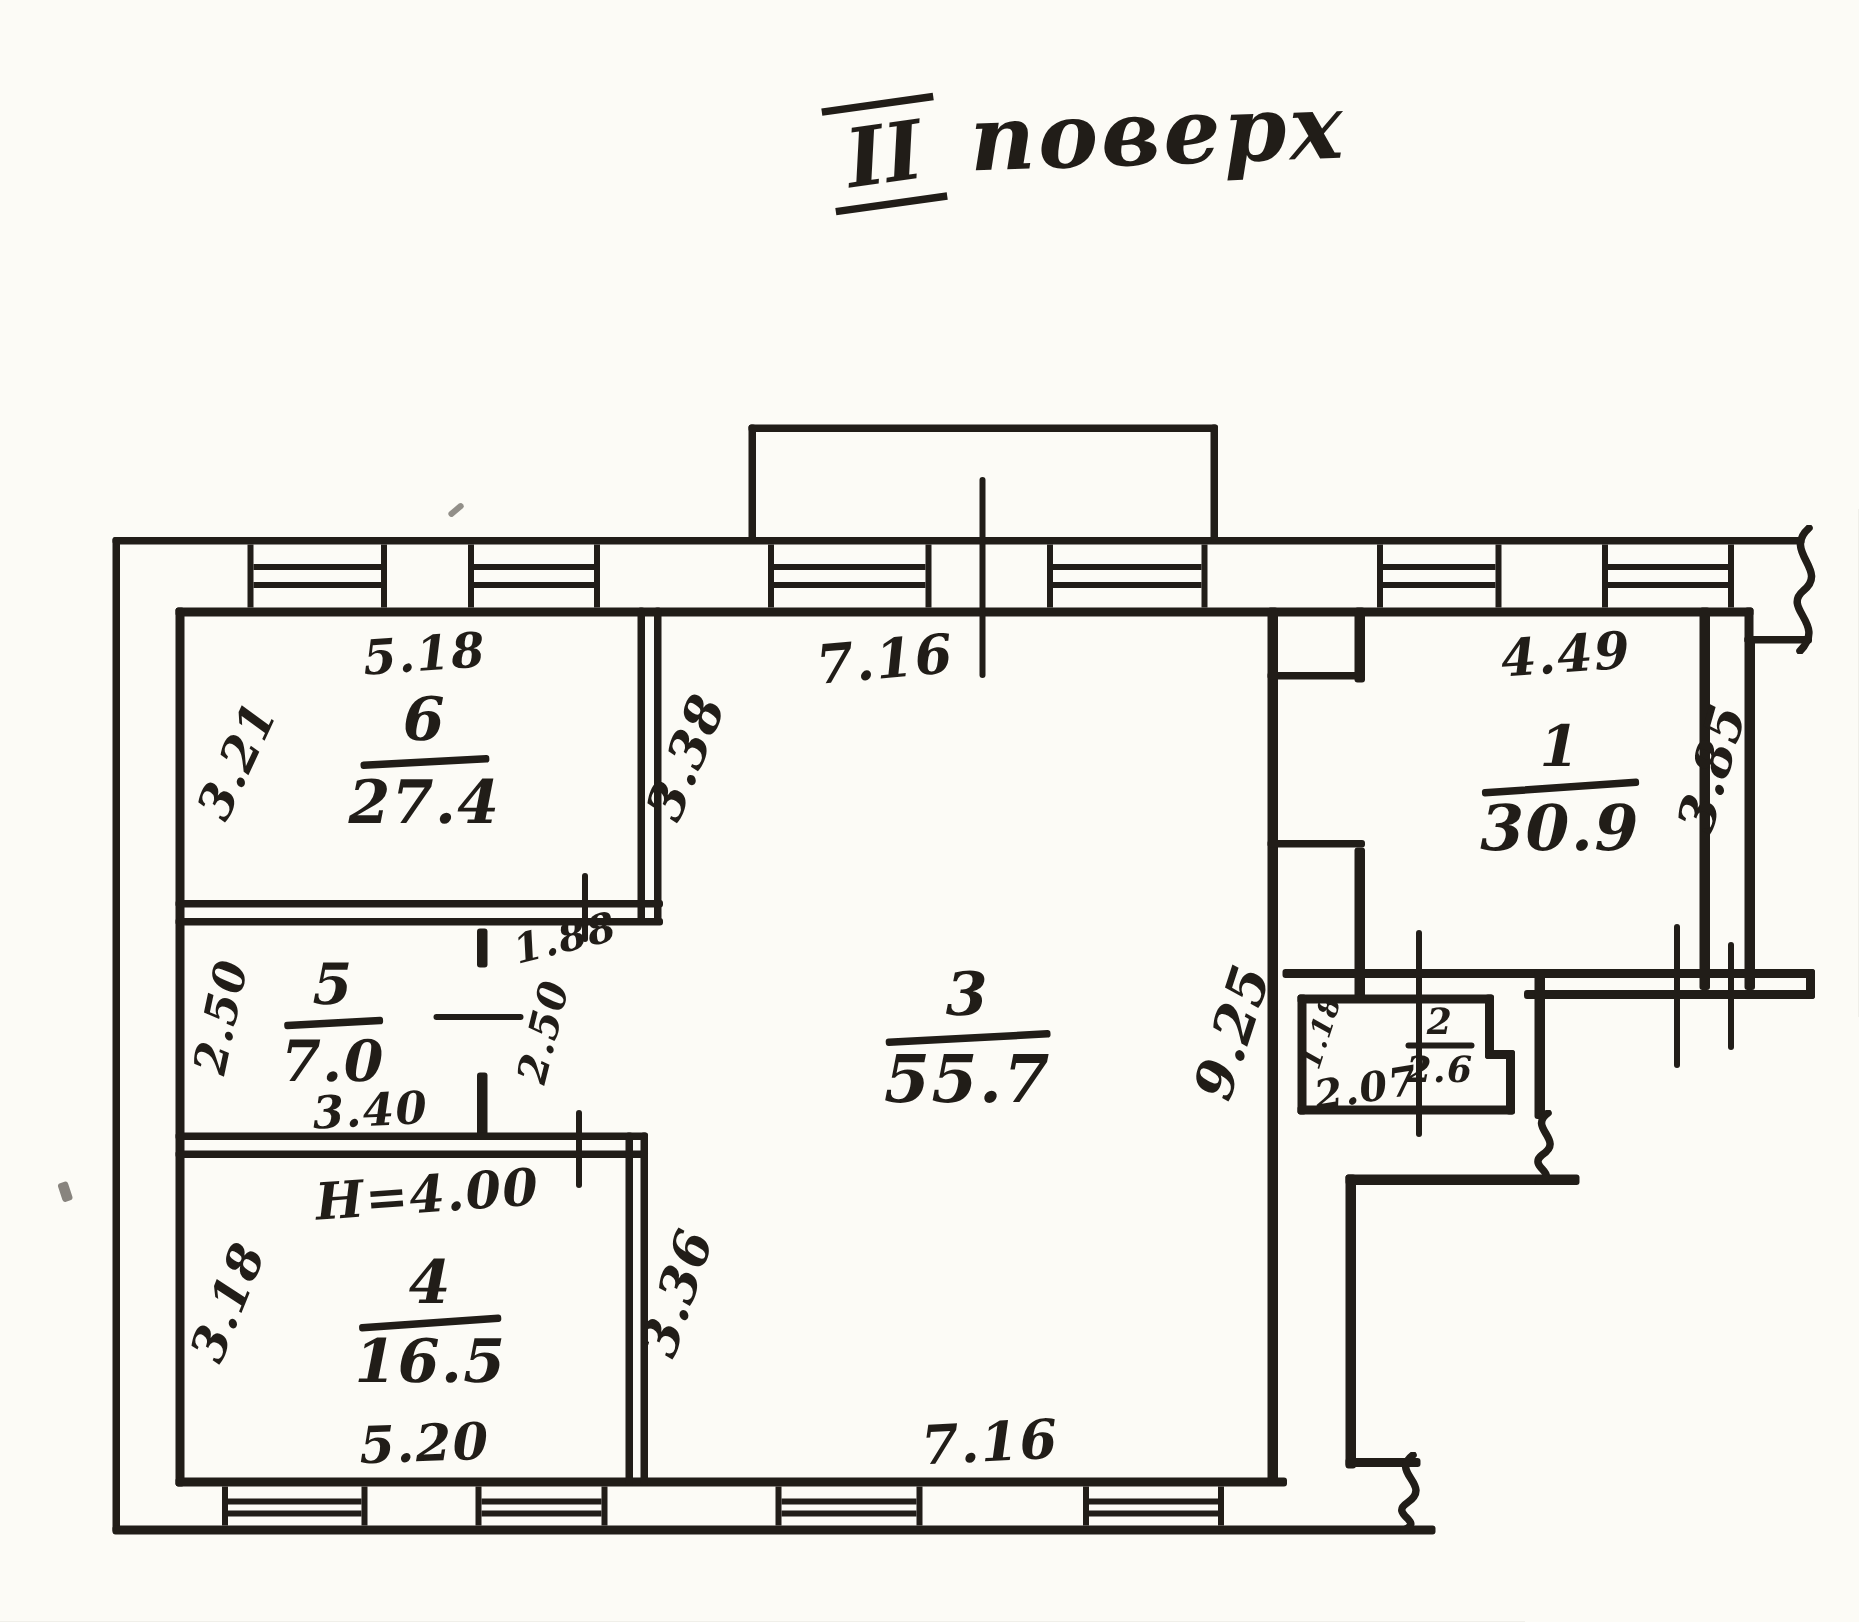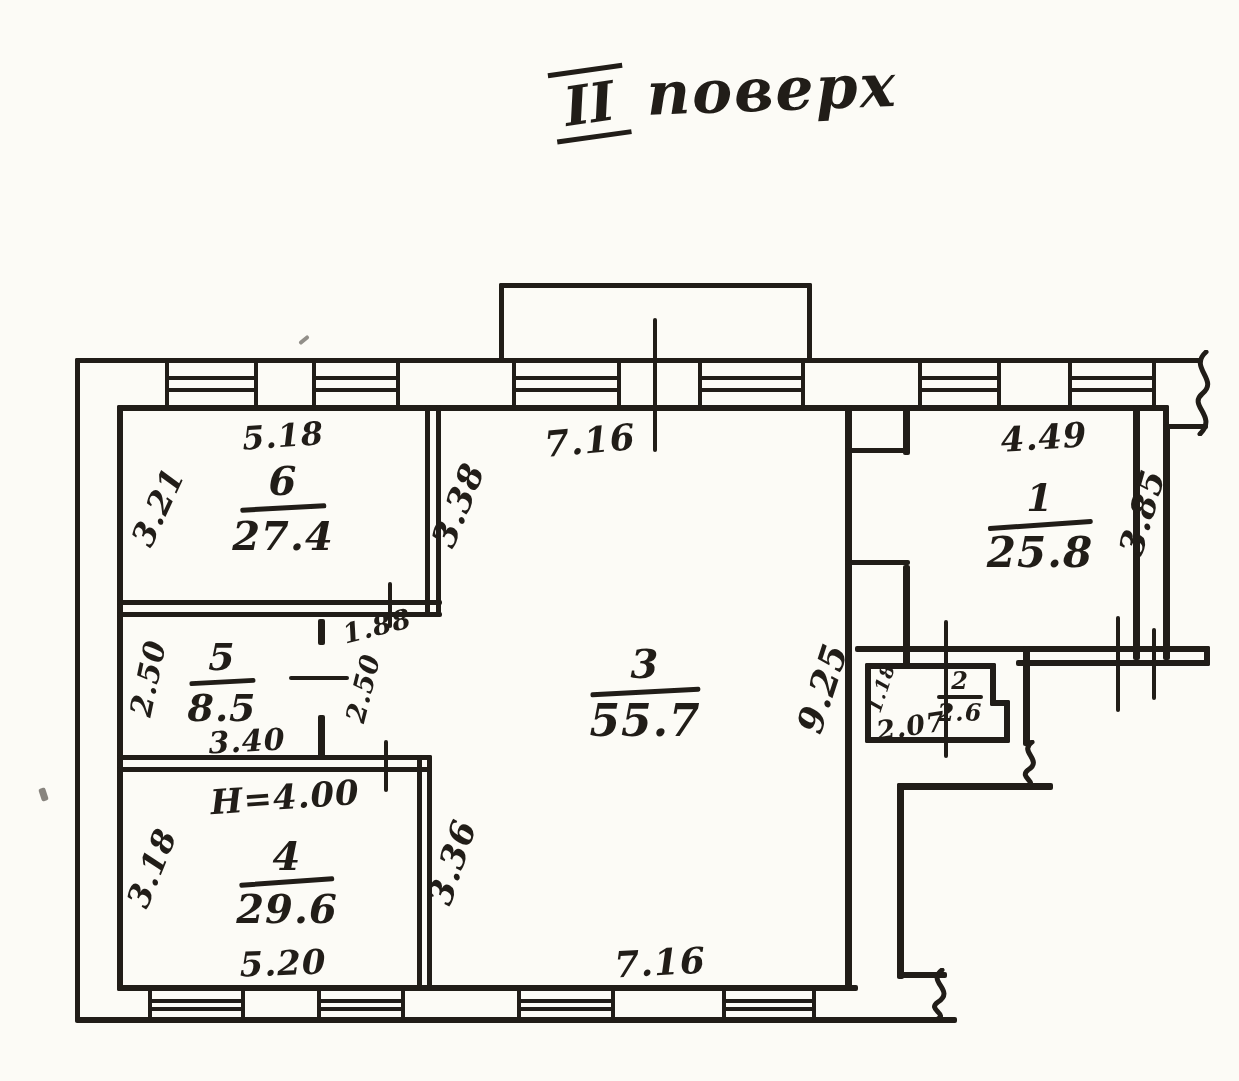--- a/index.html
+++ b/index.html
@@ -132,36 +132,36 @@
   </svg>
 
   <div class="rl" style="left:283px;top:508px;font-size:40px;line-height:44px">
     <div class="rn">6</div>
     <div class="rb" style="width:86px;transform:rotate(-3deg)"></div>
     <div class="ra">27.4</div>
   </div>
   <div class="rl" style="left:222px;top:682px;font-size:38px;line-height:40px">
     <div class="rn">5</div>
     <div class="rb" style="width:66px;transform:rotate(-3deg)"></div>
-    <div class="ra">8.5</div>
+    <div class="ra">7.0</div>
   </div>
   <div class="rl" style="left:287px;top:882px;font-size:40px;line-height:42px">
     <div class="rn">4</div>
     <div class="rb" style="width:95px;transform:rotate(-4deg)"></div>
-    <div class="ra">29.6</div>
+    <div class="ra">16.5</div>
   </div>
   <div class="rl" style="left:645px;top:692px;font-size:44px;line-height:46px">
     <div class="rn" style="font-size:40px">3</div>
     <div class="rb" style="width:110px;transform:rotate(-3deg)"></div>
     <div class="ra">55.7</div>
   </div>
   <div class="rl" style="left:1040px;top:525px;font-size:42px;line-height:44px">
     <div class="rn" style="font-size:38px">1</div>
     <div class="rb" style="width:105px;transform:rotate(-4deg)"></div>
-    <div class="ra">25.8</div>
+    <div class="ra">30.9</div>
   </div>
   <div class="rl" style="left:960px;top:697px;font-size:24px;line-height:24px">
     <div class="rn">2</div>
     <div class="rb" style="width:46px;height:4px;margin:2px auto"></div>
     <div class="ra">2.6</div>
   </div>
 
   <div class="dim" style="left:283px;top:436px;font-size:32px;--r:-4deg">5.18</div>
   <div class="dim" style="left:158px;top:507px;font-size:32px;--r:-65deg">3.21</div>
   <div class="dim" style="left:148px;top:678px;font-size:30px;--r:-78deg">2.50</div>

